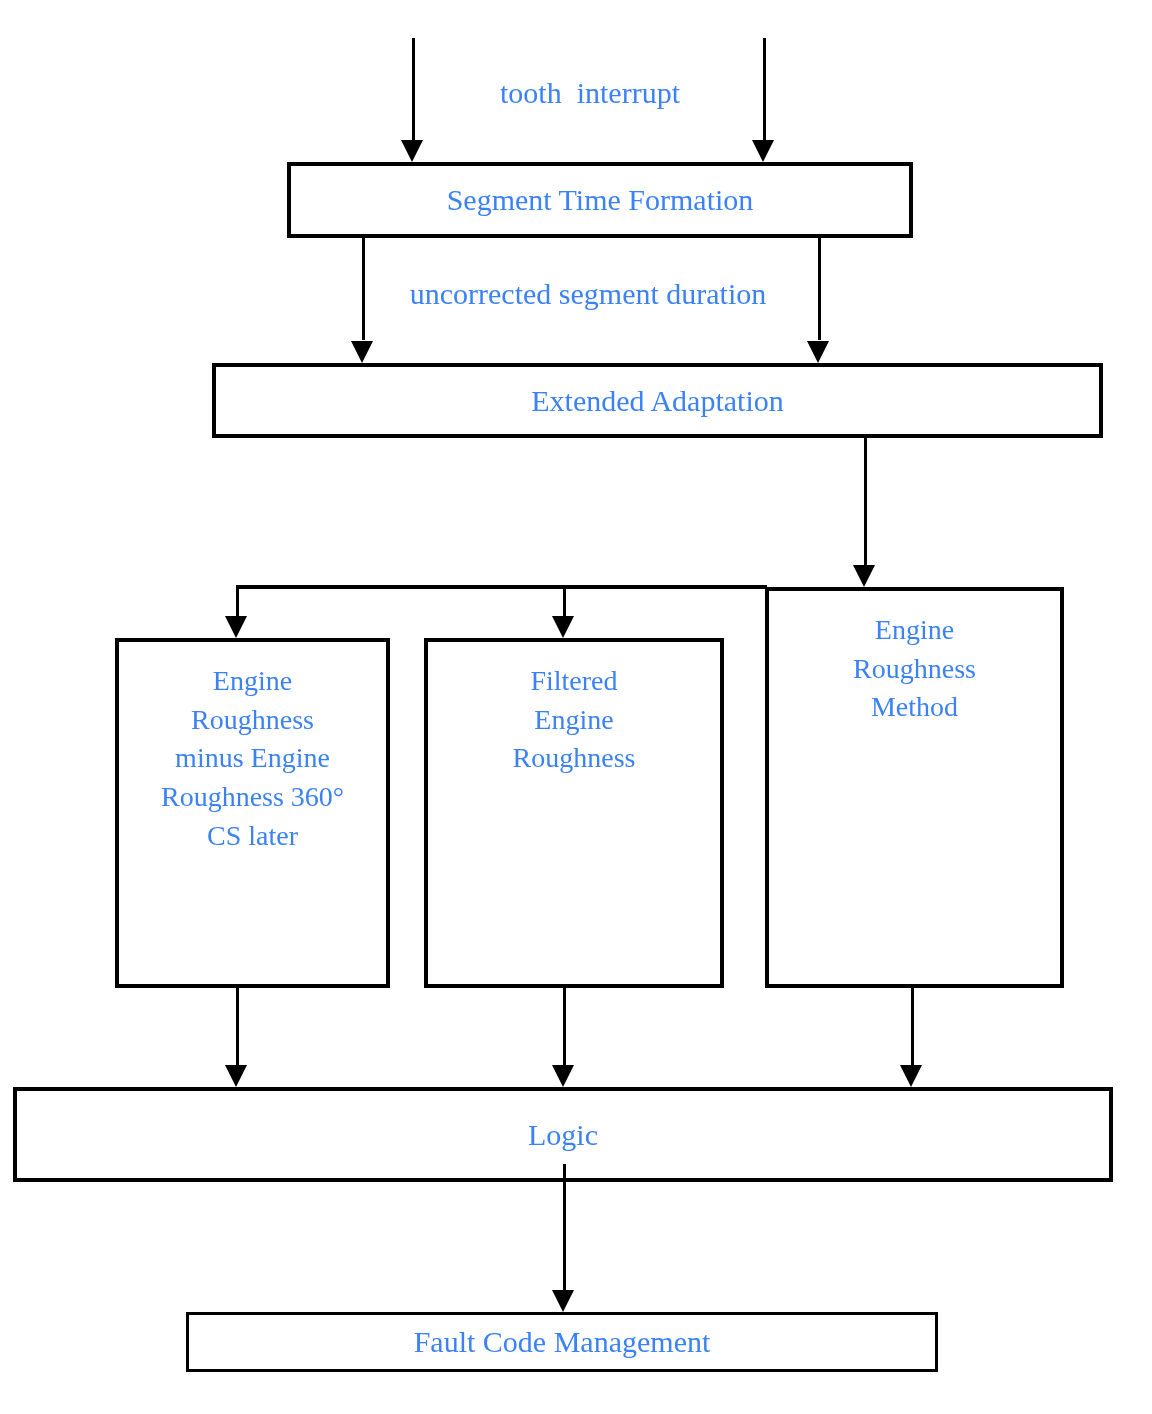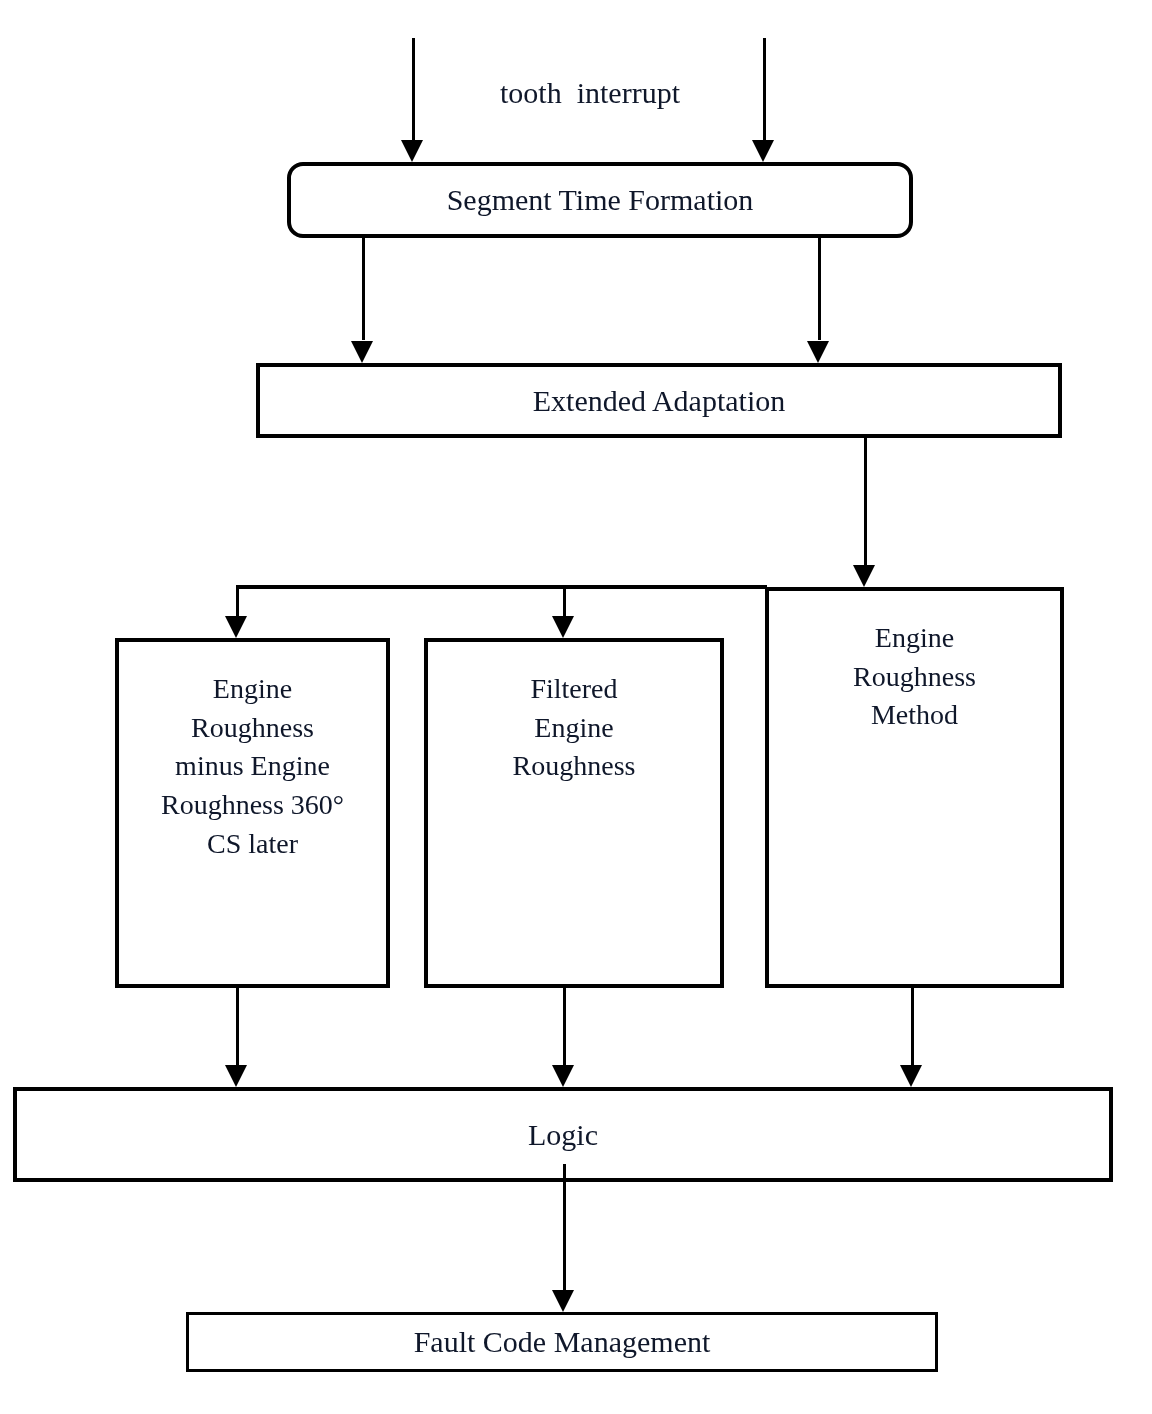--- a/index.html
+++ b/index.html
@@ -6,41 +6,41 @@
     margin: 0;
     padding: 0;
     background: #ffffff;
   }
   .canvas {
     position: relative;
     width: 1152px;
     height: 1414px;
     background: #ffffff;
     font-family: "Liberation Serif", "DejaVu Serif", serif;
-    color: #0f172a;
+    color: #3b82f6;
     overflow: hidden;
   }
   .box {
     position: absolute;
     box-sizing: border-box;
     border: 4px solid #000000;
     background: #ffffff;
     display: flex;
     align-items: center;
     justify-content: center;
     text-align: center;
     font-size: 30px;
     line-height: 1.25;
   }
   .box.tall {
     align-items: flex-start;
     font-size: 28px;
     line-height: 1.38;
     white-space: pre-line;
-    padding-top: 28px;
+    padding-top: 20px;
   }
   .box.thin {
     border-width: 3px;
   }
   .vline {
     position: absolute;
     width: 3px;
     background: #000000;
   }
   .hline {
@@ -68,31 +68,32 @@
 
 <div class="canvas">
 
   <div class="vline" style="left:412px; top:38px; height:104px;"></div>
   <div class="ah-down" style="left:401px; top:140px;"></div>
   <div class="vline" style="left:763px; top:38px; height:104px;"></div>
   <div class="ah-down" style="left:752px; top:140px;"></div>
 
   <div class="lbl" style="left:420px; top:76px; width:340px;">tooth  interrupt</div>
 
-  <div class="box" style="left:287px; top:162px; width:626px; height:76px;border-radius:16px;">
+  <div class="box" style="left:287px; top:162px; width:626px; height:76px;">
     <span>Segment Time Formation</span>
   </div>
 
   <div class="vline" style="left:362px; top:238px; height:102px;"></div>
   <div class="ah-down" style="left:351px; top:341px;"></div>
   <div class="vline" style="left:818px; top:238px; height:102px;"></div>
   <div class="ah-down" style="left:807px; top:341px;"></div>
 
+  <div class="lbl" style="left:368px; top:277px; width:440px;">uncorrected segment duration</div>
 
-  <div class="box" style="left:212px; top:363px; width:806px; height:75px;margin-left:44px;">
+  <div class="box" style="left:212px; top:363px; width:891px; height:75px;">
     <span>Extended Adaptation</span>
   </div>
 
   <div class="vline" style="left:864px; top:438px; height:128px;"></div>
   <div class="ah-down" style="left:853px; top:565px;"></div>
 
 
   <div class="hline" style="left:236px; top:585px; width:531px;"></div>
 
   <div class="vline" style="left:236px; top:585px; height:32px;"></div>

